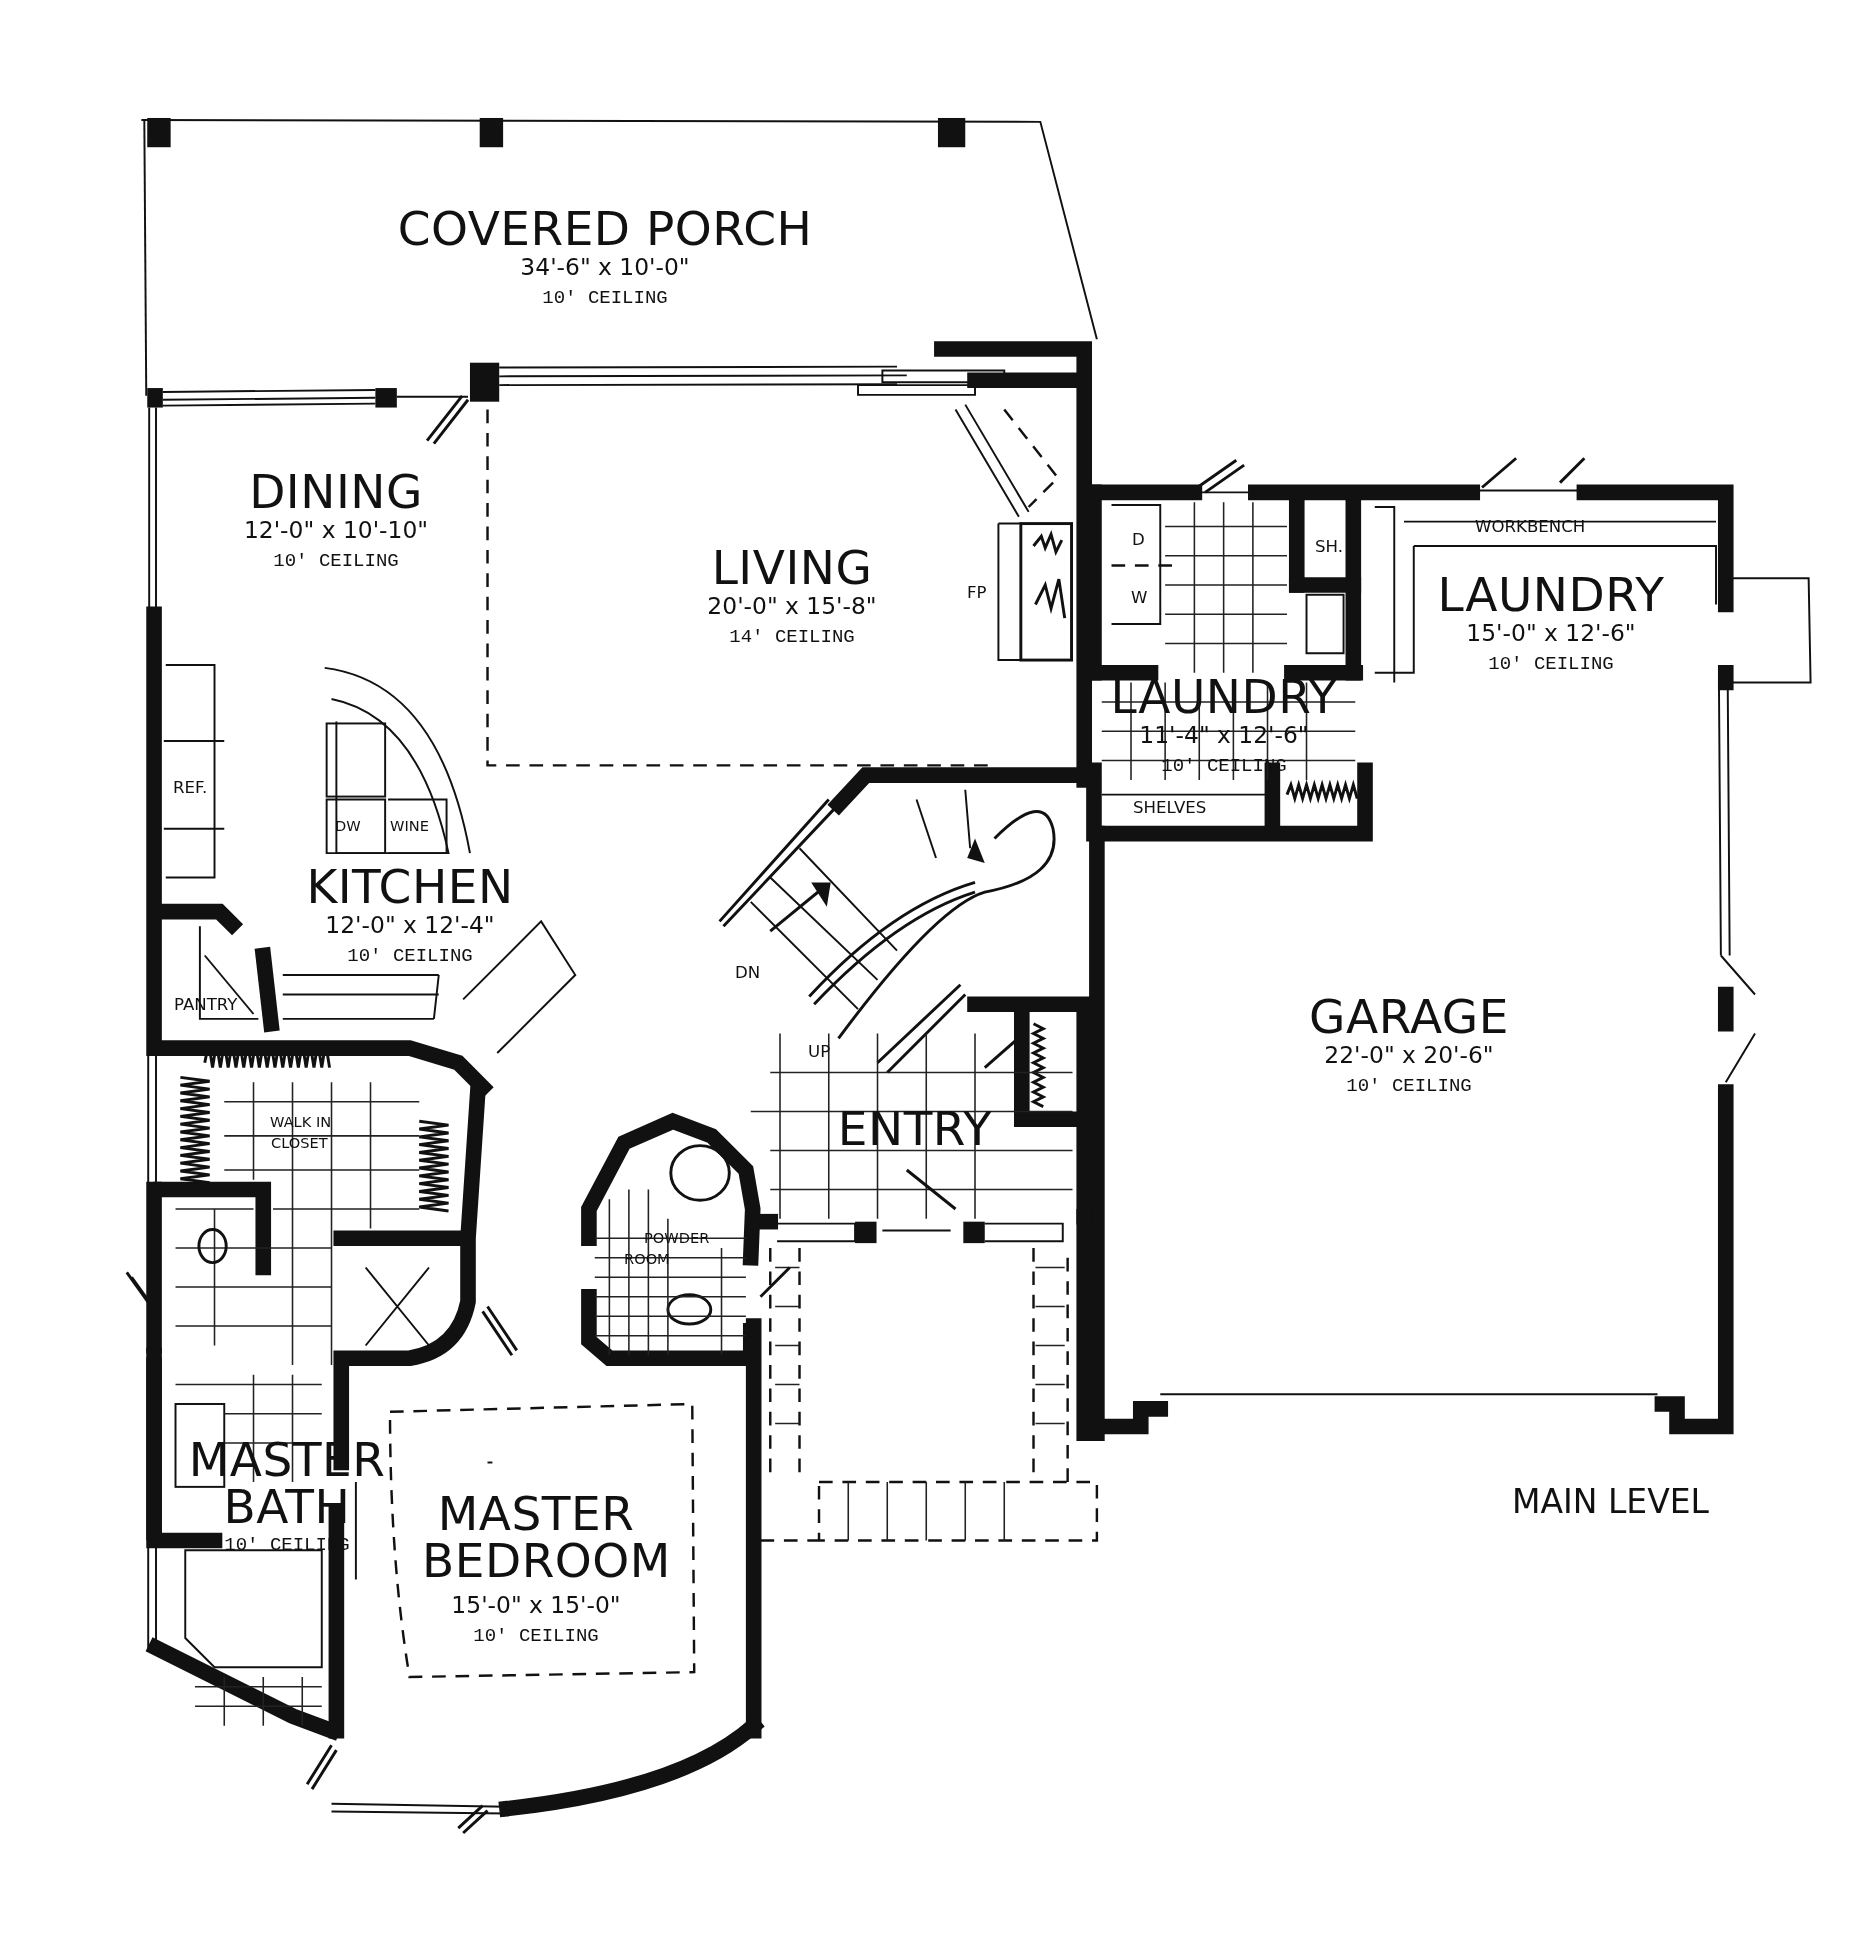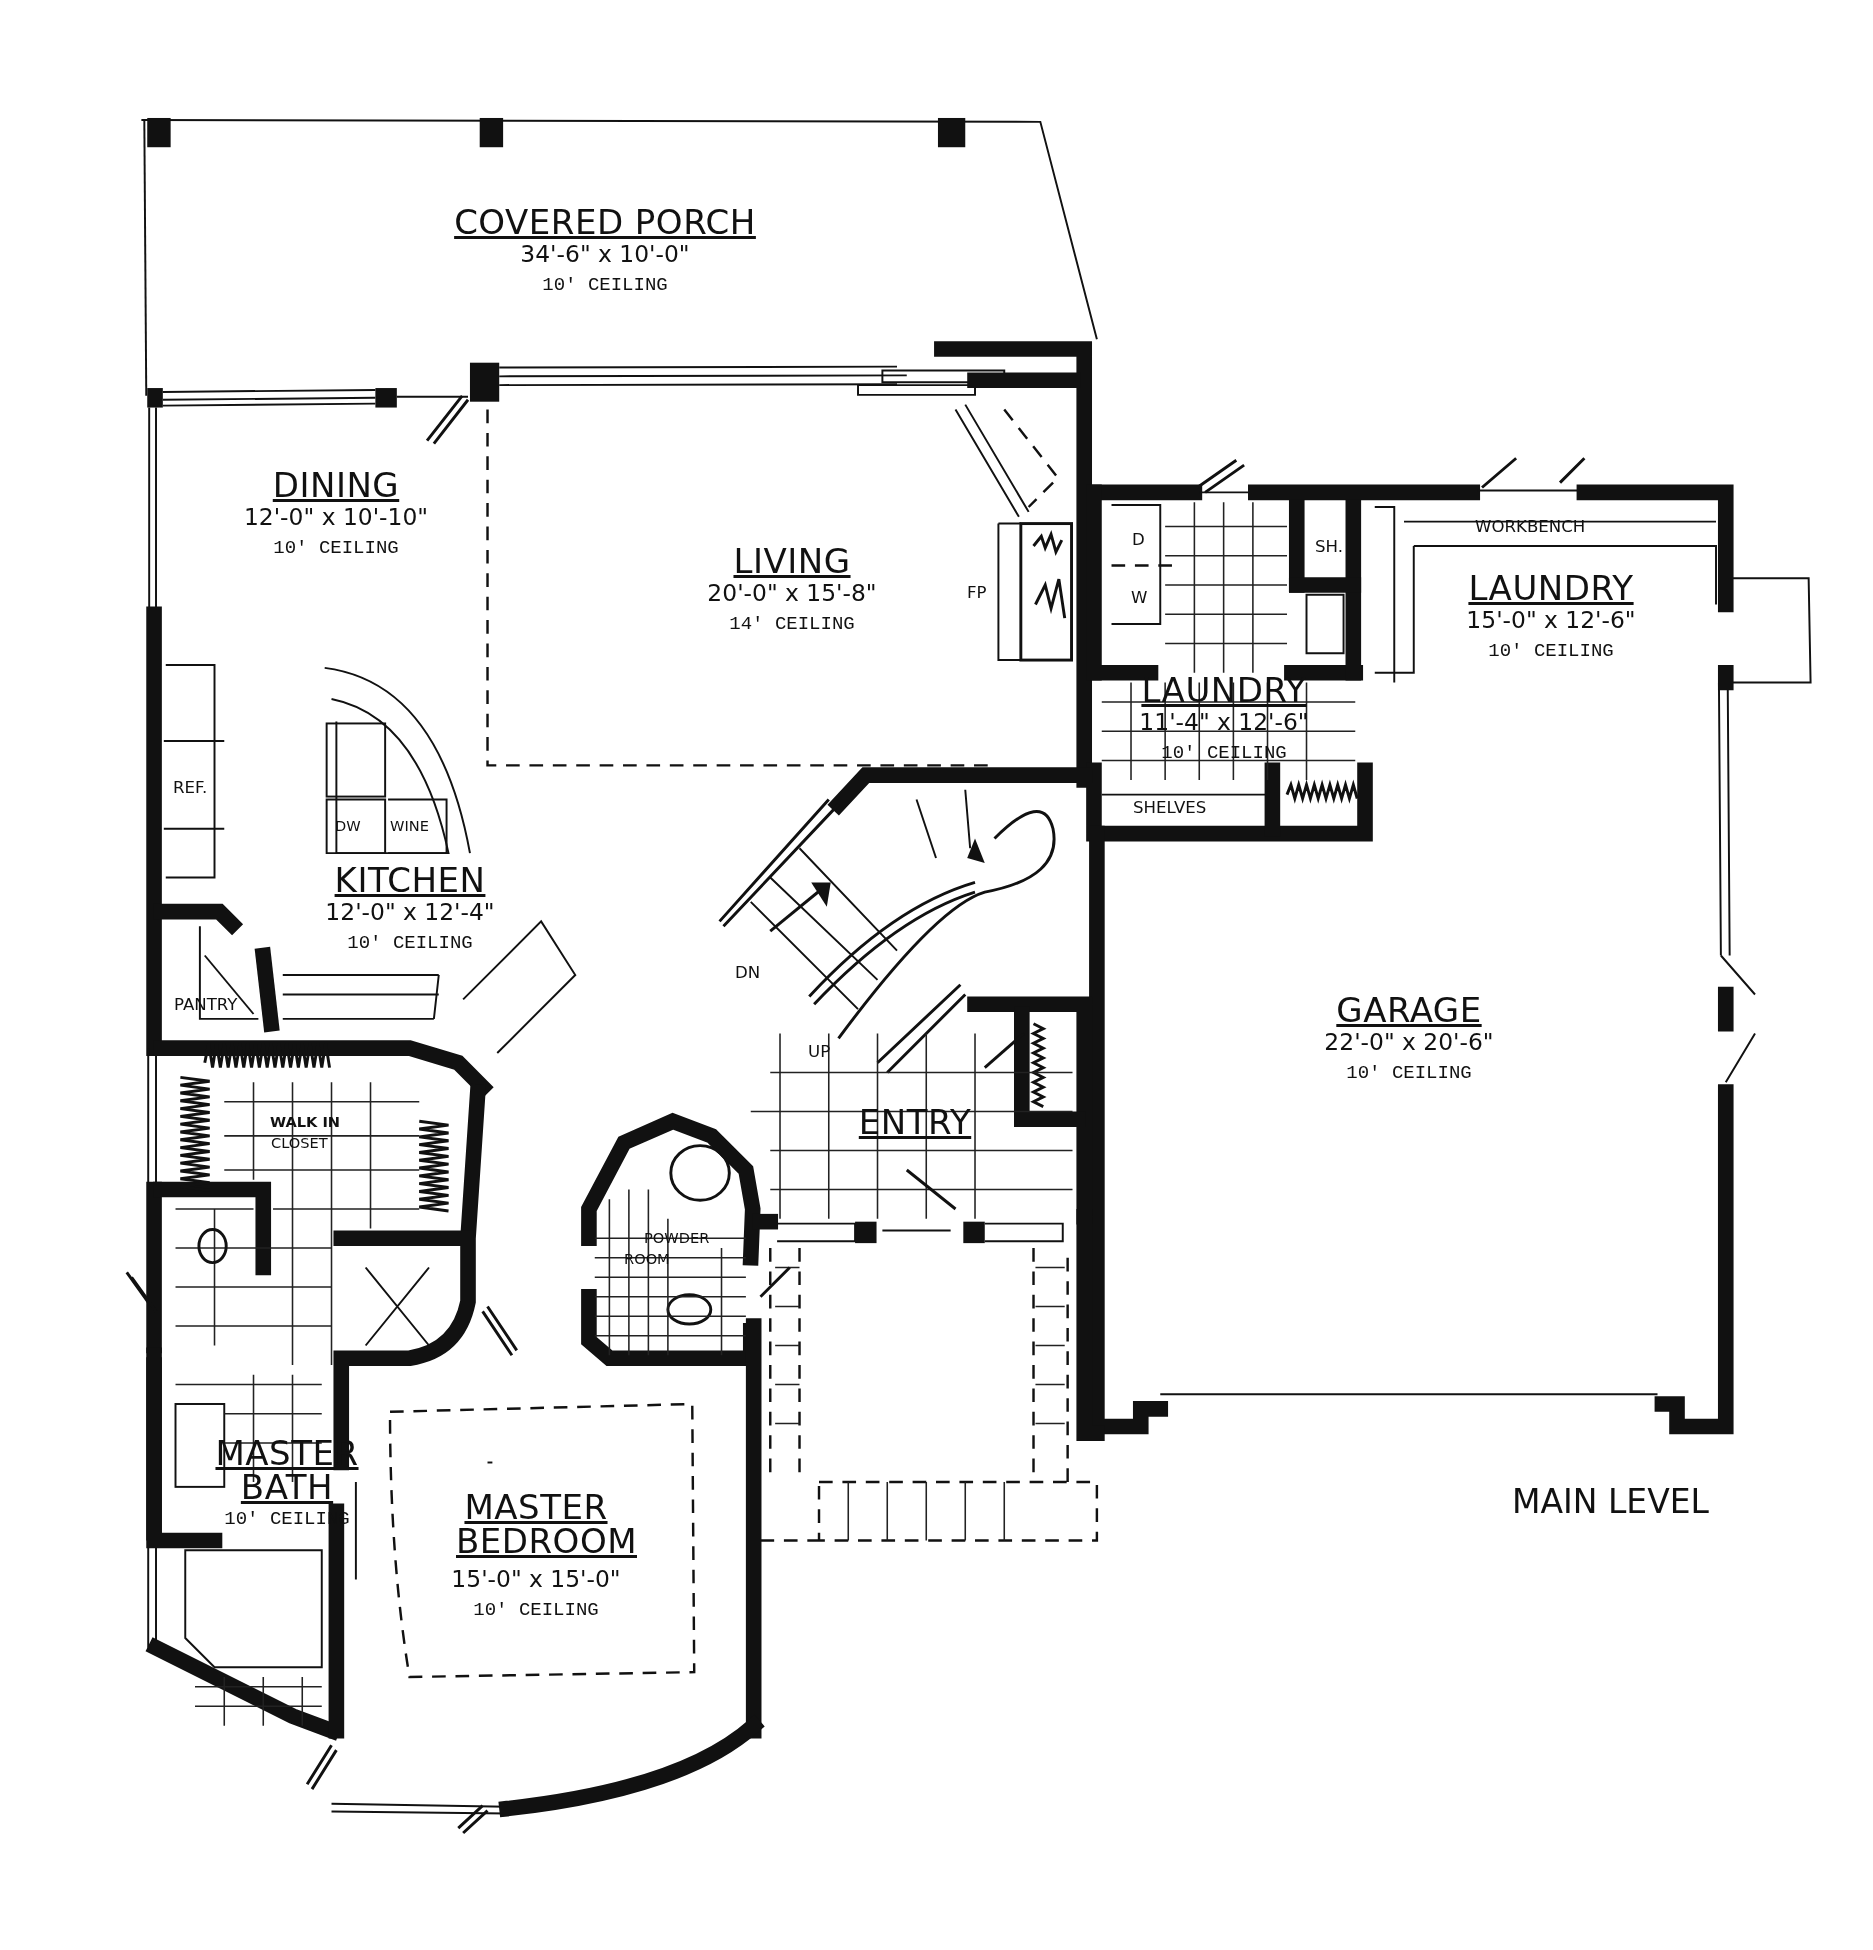--- a/index.html
+++ b/index.html
@@ -5,21 +5,21 @@
   html, body { margin: 0; padding: 0; background: #ffffff; }
   body { width: 1873px; height: 1950px; position: relative; overflow: hidden; font-family: "DejaVu Sans", sans-serif; color: #111; }
   #plan { position: absolute; left: 0; top: 0; width: 1873px; height: 1950px; }
   .wall { fill: #111; stroke: none; }
   .thick { stroke: #111; stroke-width: 16; fill: none; stroke-linecap: square; stroke-linejoin: miter; }
   .thin { stroke: #111; stroke-width: 2; fill: none; }
   .mid { stroke: #111; stroke-width: 3; fill: none; }
   .dash { stroke: #111; stroke-width: 2.5; fill: none; stroke-dasharray: 14 10; }
   .tile { stroke: #222; stroke-width: 1.6; fill: none; }
   .label { position: absolute; text-align: center; white-space: nowrap; transform: translateX(-50%); line-height: 1; }
-  .room-name { font-family: "DejaVu Sans", sans-serif; font-size: 34px; letter-spacing: 0.5px; text-decoration: underline; }
+  .room-name { font-family: "DejaVu Sans", sans-serif; font-size: 47px; letter-spacing: 0.5px; }
   .room-dim { font-family: "DejaVu Sans", sans-serif; font-size: 23.4px; margin-top: 3.9px; }
   .room-ceil { font-family: Liberation Mono, monospace; font-size: 19px; margin-top: 9.8px; }
   .small { position: absolute; font-family: "DejaVu Sans", sans-serif; font-size: 16.6px; white-space: nowrap; line-height: 1; }
   .tiny { position: absolute; font-family: "DejaVu Sans", sans-serif; font-size: 14.6px; white-space: nowrap; line-height: 1; }
   .level { position: absolute; font-family: "DejaVu Sans", sans-serif; font-size: 33px; white-space: nowrap; }
 </style>
 </head>
 <body>
 
 <svg id="plan" viewBox="0 0 1921 2000" xmlns="http://www.w3.org/2000/svg">
@@ -260,21 +260,21 @@
   <div class="room-name" style="line-height:1.0;margin-left:21px;">BEDROOM</div>
   <div class="room-dim" style="margin-top:9.8px;">15'-0" x 15'-0"</div>
   <div class="room-ceil">10' CEILING</div>
 </div>
 
 <div class="small" style="left:967px; top:585px;">FP</div>
 <div class="small" style="left:173px; top:780px;">REF.</div>
 <div class="tiny" style="left:335px; top:819px;">DW</div>
 <div class="tiny" style="left:390px; top:819px;">WINE</div>
 <div class="small" style="left:174px; top:997px;">PANTRY</div>
-<div class="tiny" style="left:270px; top:1115px;font-weight:bold;">WALK IN</div>
+<div class="tiny" style="left:270px; top:1115px;">WALK IN</div>
 <div class="tiny" style="left:271px; top:1136px;">CLOSET</div>
 <div class="tiny" style="left:612px; top:1231px;padding-left:32px;">POWDER</div>
 <div class="tiny" style="left:624px; top:1252px;">ROOM</div>
 <div class="small" style="left:1132px; top:532px;">D</div>
 <div class="small" style="left:1131px; top:590px;">W</div>
 <div class="small" style="left:1315px; top:539px;">SH.</div>
 <div class="small" style="left:1133px; top:800px;">SHELVES</div>
 <div class="small" style="left:1475px; top:519px;">WORKBENCH</div>
 <div class="small" style="left:735px; top:965px;">DN</div>
 <div class="small" style="left:808px; top:1044px;">UP</div>

